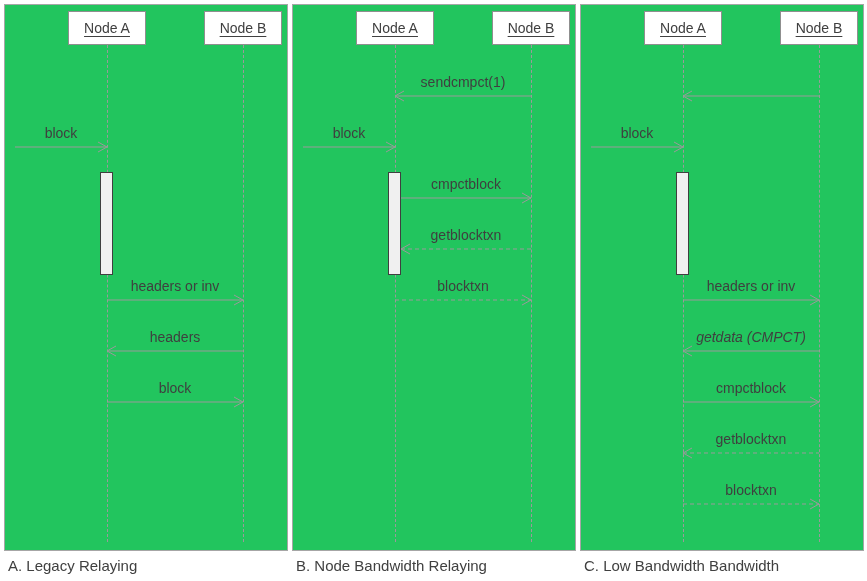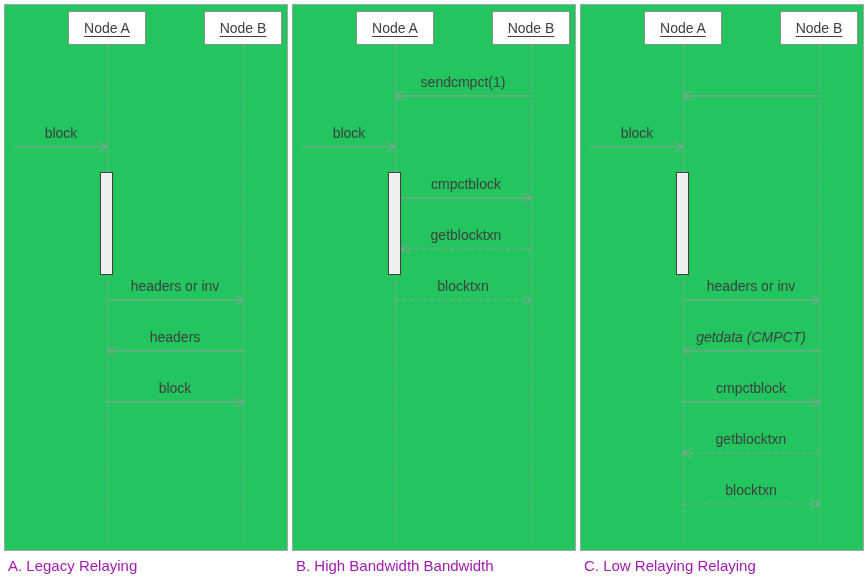--- a/index.html
+++ b/index.html
@@ -26,21 +26,21 @@
     border: 1px solid #a6a6a6;
     background: #22c55e;
     padding-left: 12px;
   }
   .caption {
     position: absolute;
     top: 556px;
     height: 20px;
     line-height: 20px;
     font-size: 15px;
-    color: #a21caf;
+    color: #404040;
     white-space: nowrap;
   }
   .node-box {
     position: absolute;
     box-sizing: border-box;
     width: 78px;
     height: 34px;
     top: 6px;
     border: 1px solid #8f8f8f;
     background: #ffffff;
@@ -199,16 +199,16 @@
         <path d="M9,3 L0,8 L9,13" fill="none" stroke="#9a9a9a" stroke-width="1"></path>
       </svg>
       <div class="msg-label" style="left: 102px; width: 136px; top: 475px;">blocktxn</div>
       <svg class="msg-arrow" width="136" height="16" style="left: 102px; top: 491px;">
         <line x1="0" y1="8" x2="136" y2="8" stroke="#9a9a9a" stroke-width="1" stroke-dasharray="4 3"></line>
         <path d="M127,3 L136,8 L127,13" fill="none" stroke="#9a9a9a" stroke-width="1"></path>
       </svg>
     </section>
 
   <div class="caption" style="left:8px">A. Legacy Relaying</div>
-  <div class="caption" style="left:296px">B. High Bandwidth Bandwidth</div>
-  <div class="caption" style="left:584px">C. Low Relaying Relaying</div>
+  <div class="caption" style="left:296px">B. Node Bandwidth Relaying</div>
+  <div class="caption" style="left:584px">C. Low Bandwidth Bandwidth</div>
 
 </div>
 
 </body></html>

